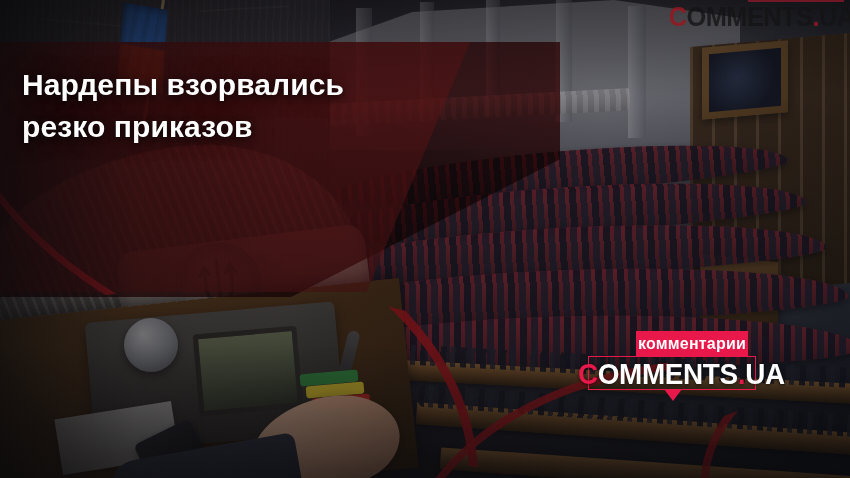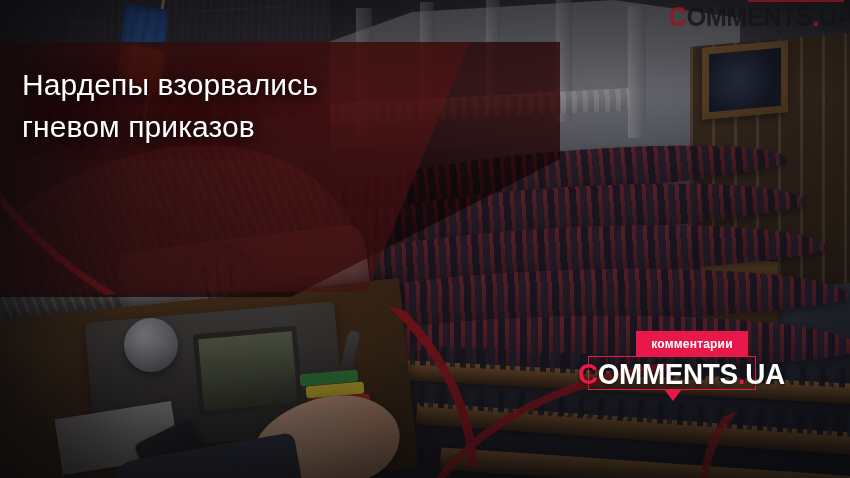--- a/index.html
+++ b/index.html
@@ -297,39 +297,39 @@
     position:absolute;inset:0;
     background:linear-gradient(120deg, rgba(30,18,20,.40), rgba(12,14,20,.34));
     pointer-events:none;
   }
 
   
   .headline{
     position:absolute;left:22px;top:64px;width:410px;
     color:#fff;
     font-size:30px;
-    font-weight:normal;
+    font-weight:bold;
     line-height:42px;
     letter-spacing:.1px;
     text-shadow:0 2px 7px rgba(0,0,0,.72), 0 0 22px rgba(0,0,0,.5);
     z-index:7;
   }
   .headline div{white-space:nowrap;}
 
   
   .logo{
     position:absolute;left:578px;top:331px;width:180px;height:68px;z-index:8;
   }
   .logo-bubble{
     position:absolute;left:58px;top:0;width:112px;height:25px;
     background:#e8194a;
     display:flex;align-items:center;justify-content:center;
   }
   .logo-bubble span{
-    color:#fff;font-size:12px;font-weight:bold;letter-spacing:.2px;
+    color:#fff;font-size:16px;font-weight:bold;letter-spacing:.2px;
     line-height:1;
   }
   .logo-box{
     position:absolute;left:10px;top:25px;width:168px;height:34px;
     border:1.6px solid #e8194a;
     box-sizing:border-box;
   }
   .logo-word{
     position:absolute;left:0;top:26px;width:180px;height:34px;
     display:flex;align-items:center;
@@ -451,21 +451,21 @@
   <div class="arc-top"></div>
   <div class="arc-left"></div>
   <div class="arc-br"></div>
   <div class="arc-br2"></div>
 
   <div class="tint"></div>
   <div class="vignette"></div>
 
   <div class="headline">
     <div>Нардепы взорвались</div>
-    <div>гневом приказов</div>
+    <div>резко приказов</div>
   </div>
 
   <div class="watermark-bubble"></div>
   <div class="watermark">
     <span class="c">C</span><span>OMMENTS</span><span class="dot">.</span><span>UA</span>
   </div>
 
   <div class="logo">
     <div class="logo-bubble">
       <span>комментарии</span>

